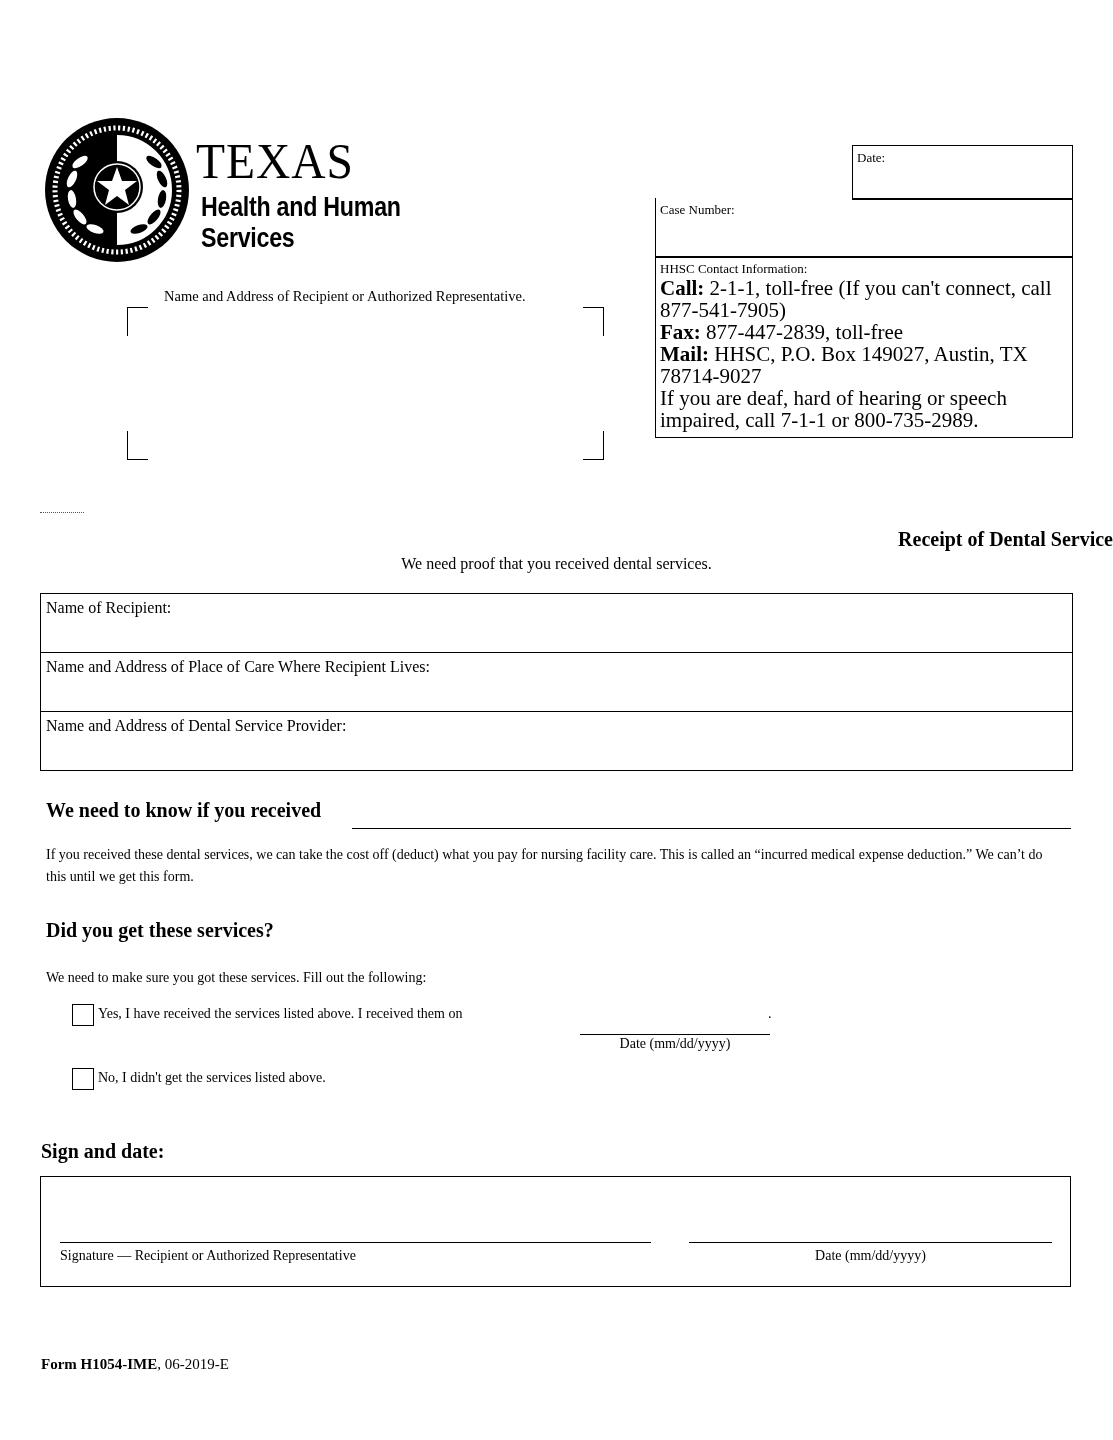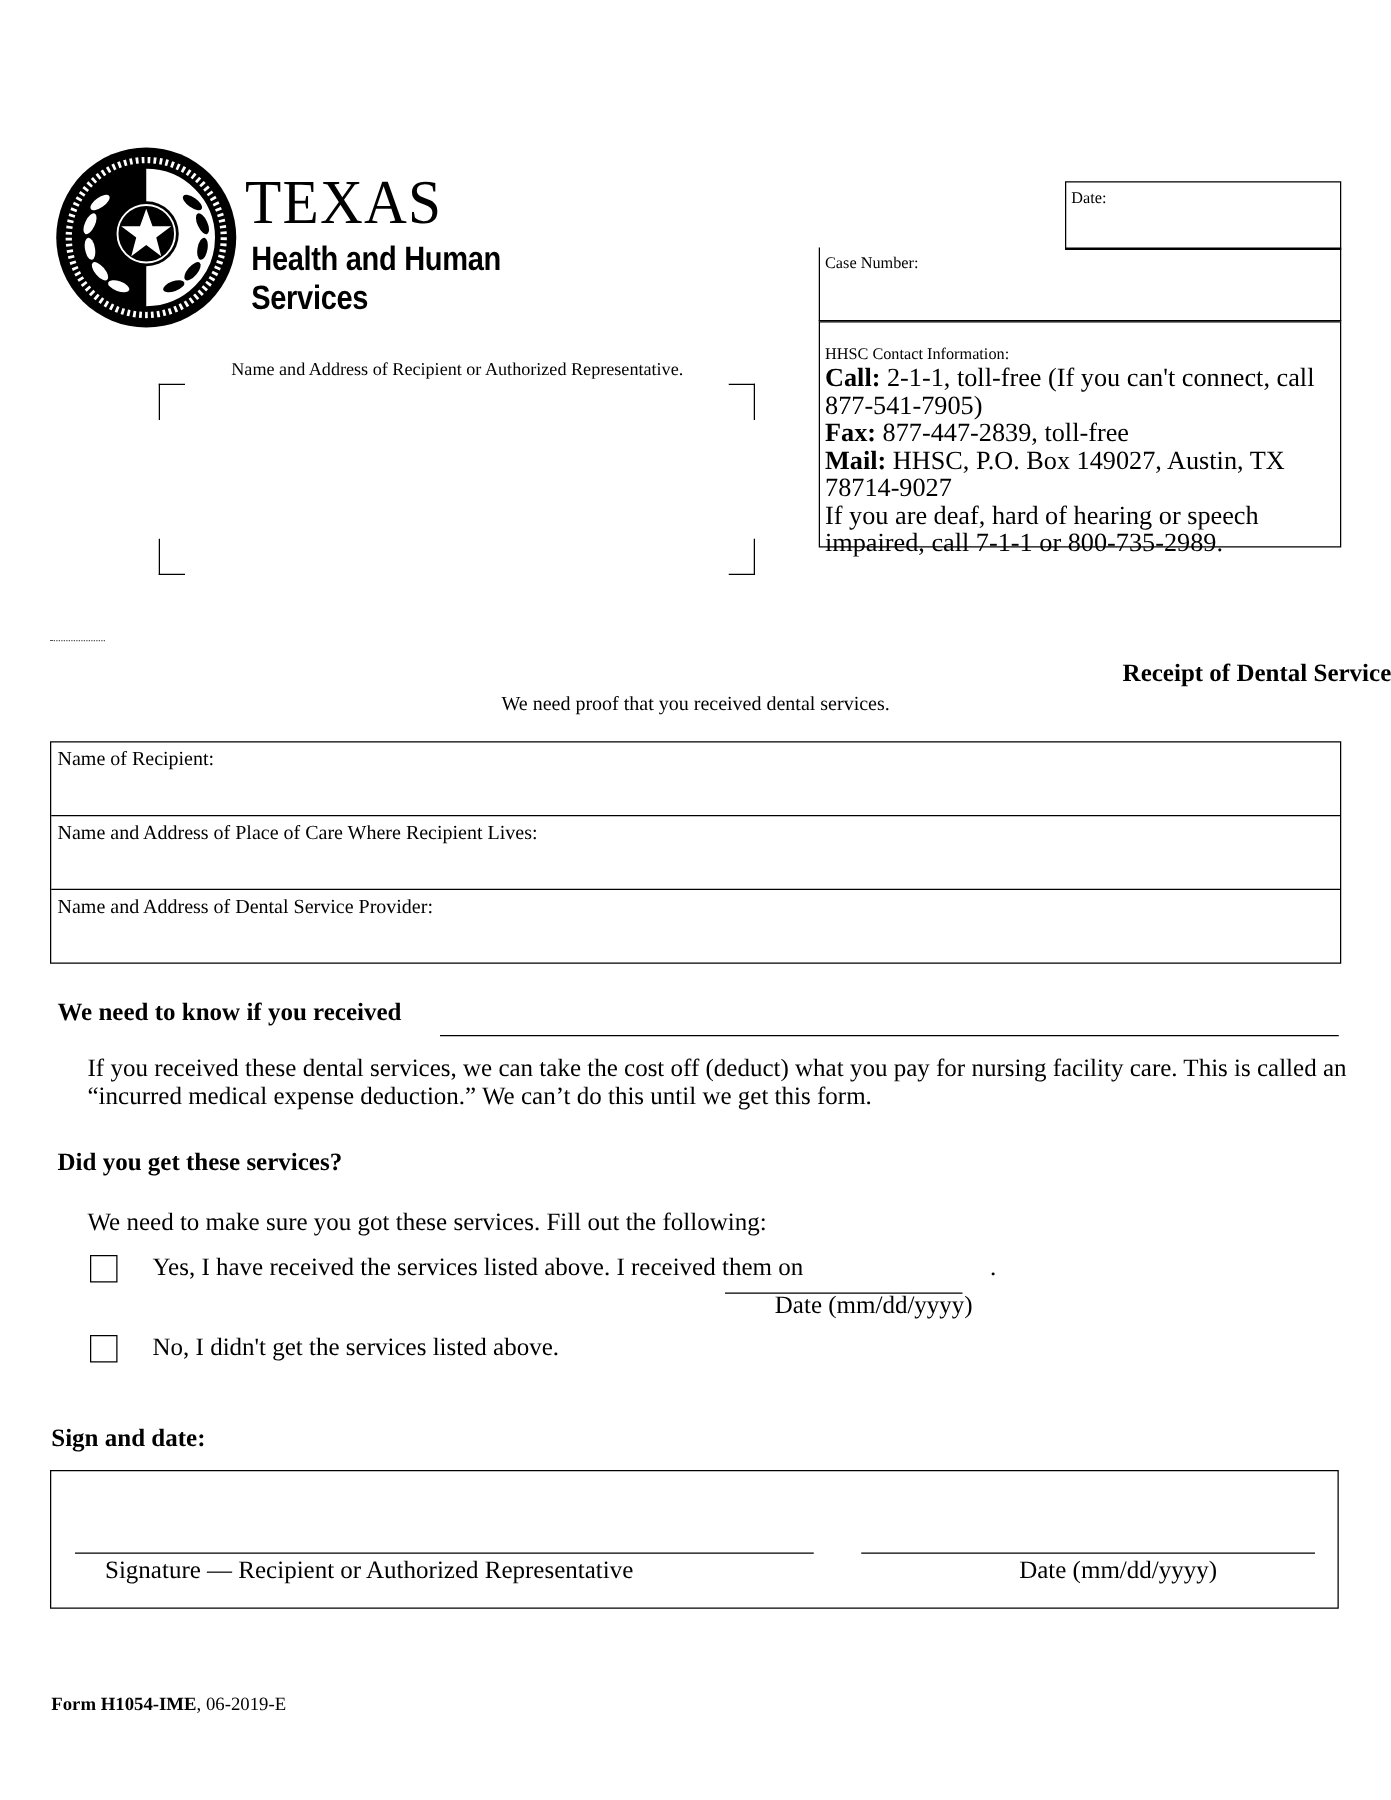--- a/index.html
+++ b/index.html
@@ -5,21 +5,21 @@
   html, body { margin:0; padding:0; background:#ffffff; }
   body { width:1113px; height:1440px; position:relative; overflow:hidden;
          font-family:"Liberation Serif", serif; color:#000; }
   .abs { position:absolute; }
   
   .seal { left:44px; top:117px; width:146px; height:146px; }
   .logo-texas { left:196px; top:136px; font-family:"Liberation Serif", serif; font-size:50px; letter-spacing:1px; line-height:1; transform:scaleX(0.95); transform-origin:left; }
   .logo-sub { left:201px; top:192px; font-family:"Liberation Sans", sans-serif; font-weight:bold; font-size:27px; line-height:31px; transform:scaleX(0.86); transform-origin:left; letter-spacing:-0.3px; }
 
   
-  .addr-label { left:164px; top:288px; font-size:14.5px; white-space:nowrap;margin-left:21px; }
+  .addr-label { left:164px; top:288px; font-size:14.5px; white-space:nowrap; }
   .corner { width:20px; height:28px; border-color:#000; border-style:solid; border-width:0; }
   .c-tl { left:127px; top:307px; border-top-width:1.5px; border-left-width:1.5px; }
   .c-tr { left:583px; top:307px; border-top-width:1.5px; border-right-width:1.5px; }
   .c-bl { left:127px; top:431px; border-bottom-width:1.5px; border-left-width:1.5px; }
   .c-br { left:583px; top:431px; border-bottom-width:1.5px; border-right-width:1.5px; }
 
   
   .date-box { left:852px; top:145px; width:219px; height:52px; border:1.2px solid #000; border-bottom-width:2px; }
   .small-label { font-size:13px; padding:4px 0 0 4px; }
   .case-box { left:655px; top:198px; width:416px; height:58px; border:1.2px solid #000; border-top:none; }
@@ -33,21 +33,21 @@
   .subtitle { left:0; width:1113px; top:555px; text-align:center; font-size:16px; }
 
   
   .info-table { left:40px; top:593px; width:1031px; border:1.2px solid #000; }
   .row { display:flex; border-top:1.2px solid #000; height:58px; }
   .row:first-child { border-top:none; }
   .cell { font-size:16px; padding:5px 5px; box-sizing:border-box; }
   .cell + .cell { border-left:1.2px solid #000; }
 
   .h2 { font-weight:bold; font-size:20px; }
-  .para { font-size:20px; line-height:22px;margin-left:24px; }
+  .para { font-size:14px; line-height:22px; }
   .know-line { left:352px; top:828px; width:719px; border-top:1.5px solid #000; }
 
   .checkbox { width:22px; height:22px; border:1.2px solid #000; box-sizing:border-box; background:#fff; cursor:pointer; }
   .line { border-top:1.3px solid #000; }
 
   .sign-box { left:40px; top:1176px; width:1031px; height:111px; border:1.2px solid #000; box-sizing:border-box; }
   .footer { left:41px; top:1356px; font-size:15px; }
 </style>
 </head>
 <body>
@@ -91,21 +91,21 @@
 <div class="abs corner c-bl"></div>
 <div class="abs corner c-br"></div>
 
 <div class="abs date-box">
   <div class="small-label">Date:</div>
 </div>
 <div class="abs case-box">
   <div class="small-label">Case Number:</div>
 </div>
 <div class="abs contact-box">
-  <div class="small-label" style="padding-top:17px;">HHSC Contact Information:</div>
+  <div class="small-label" style="padding-top:3px;">HHSC Contact Information:</div>
   <div class="contact-body">
     <div><b>Call:</b><span> 2-1-1, toll-free (If you can't connect, call 877-541-7905)</span></div>
     <div><b>Fax:</b><span> 877-447-2839, toll-free</span></div>
     <div><b>Mail:</b><span> HHSC, P.O. Box 149027, Austin, TX 78714-9027</span></div>
     <div>If you are deaf, hard of hearing or speech impaired, call 7-1-1 or 800-735-2989.</div>
   </div>
 </div>
 
 <div class="abs dots"></div>
 

